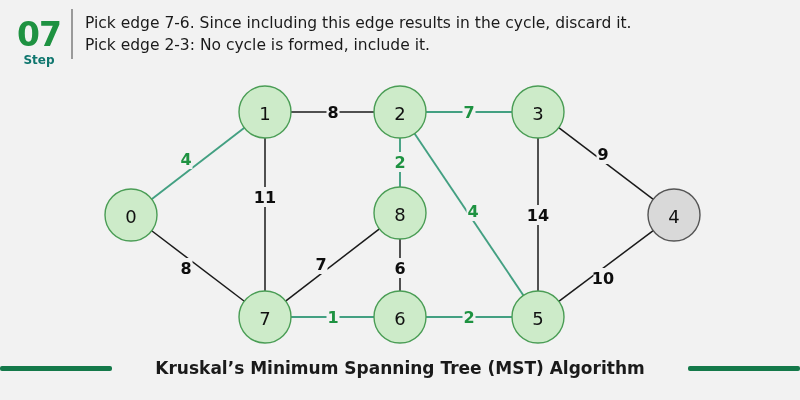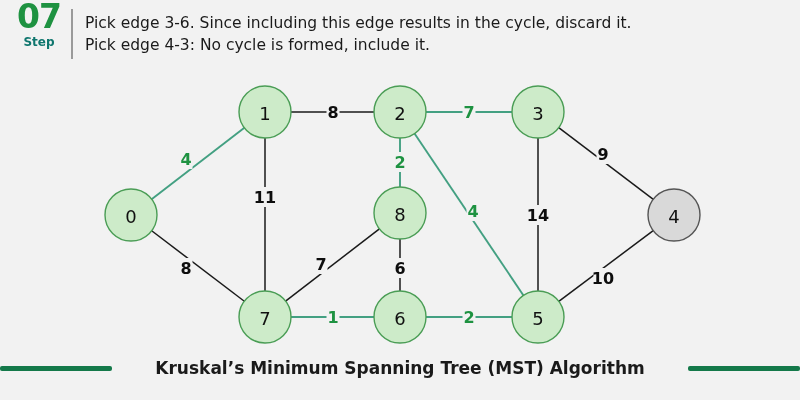--- a/index.html
+++ b/index.html
@@ -26,21 +26,21 @@
     left: 0;
     top: 0;
     width: 800px;
     height: 84px;
     display: flex;
     align-items: flex-start;
   }
   .step-badge {
     width: 58px;
     padding-left: 10px;
-    padding-top: 0;
+    padding-top: 18px;
     display: flex;
     flex-direction: column;
     align-items: center;
   }
   .step-num {
     font-size: 33px;
     font-weight: bold;
     color: #1e9241;
     line-height: 1;
     letter-spacing: -1px;
@@ -109,22 +109,22 @@
 
 <div id="stage">
 
   <div class="header">
     <div class="step-badge">
       <div class="step-num">07</div>
       <div class="step-word">Step</div>
     </div>
     <div class="divider-vert"></div>
     <div class="header-lines">
-      <div class="header-line">Pick edge 3-6. Since including this edge results in the cycle, discard it.</div>
-      <div class="header-line">Pick edge 4-3: No cycle is formed, include it.</div>
+      <div class="header-line">Pick edge 7-6. Since including this edge results in the cycle, discard it.</div>
+      <div class="header-line">Pick edge 2-3: No cycle is formed, include it.</div>
     </div>
   </div>
 
   <svg id="graph" viewBox="0 0 800 275">
     <g id="edge-layer">
         <line x1="151.6139411631622" y1="121.15495567309175" x2="244.3860588368378" y2="49.84504432690825" stroke="#43a082" stroke-width="1.9"></line>
         <line x1="151.68831085235902" y1="152.74781870851209" x2="244.31168914764098" y2="223.25218129148791" stroke="#1a1a1a" stroke-width="1.5"></line>
         <line x1="291" y1="34" x2="374" y2="34" stroke="#1a1a1a" stroke-width="1.5"></line>
         <line x1="265" y1="60" x2="265" y2="213" stroke="#1a1a1a" stroke-width="1.5"></line>
         <line x1="426" y1="34" x2="512" y2="34" stroke="#43a082" stroke-width="1.9"></line>

